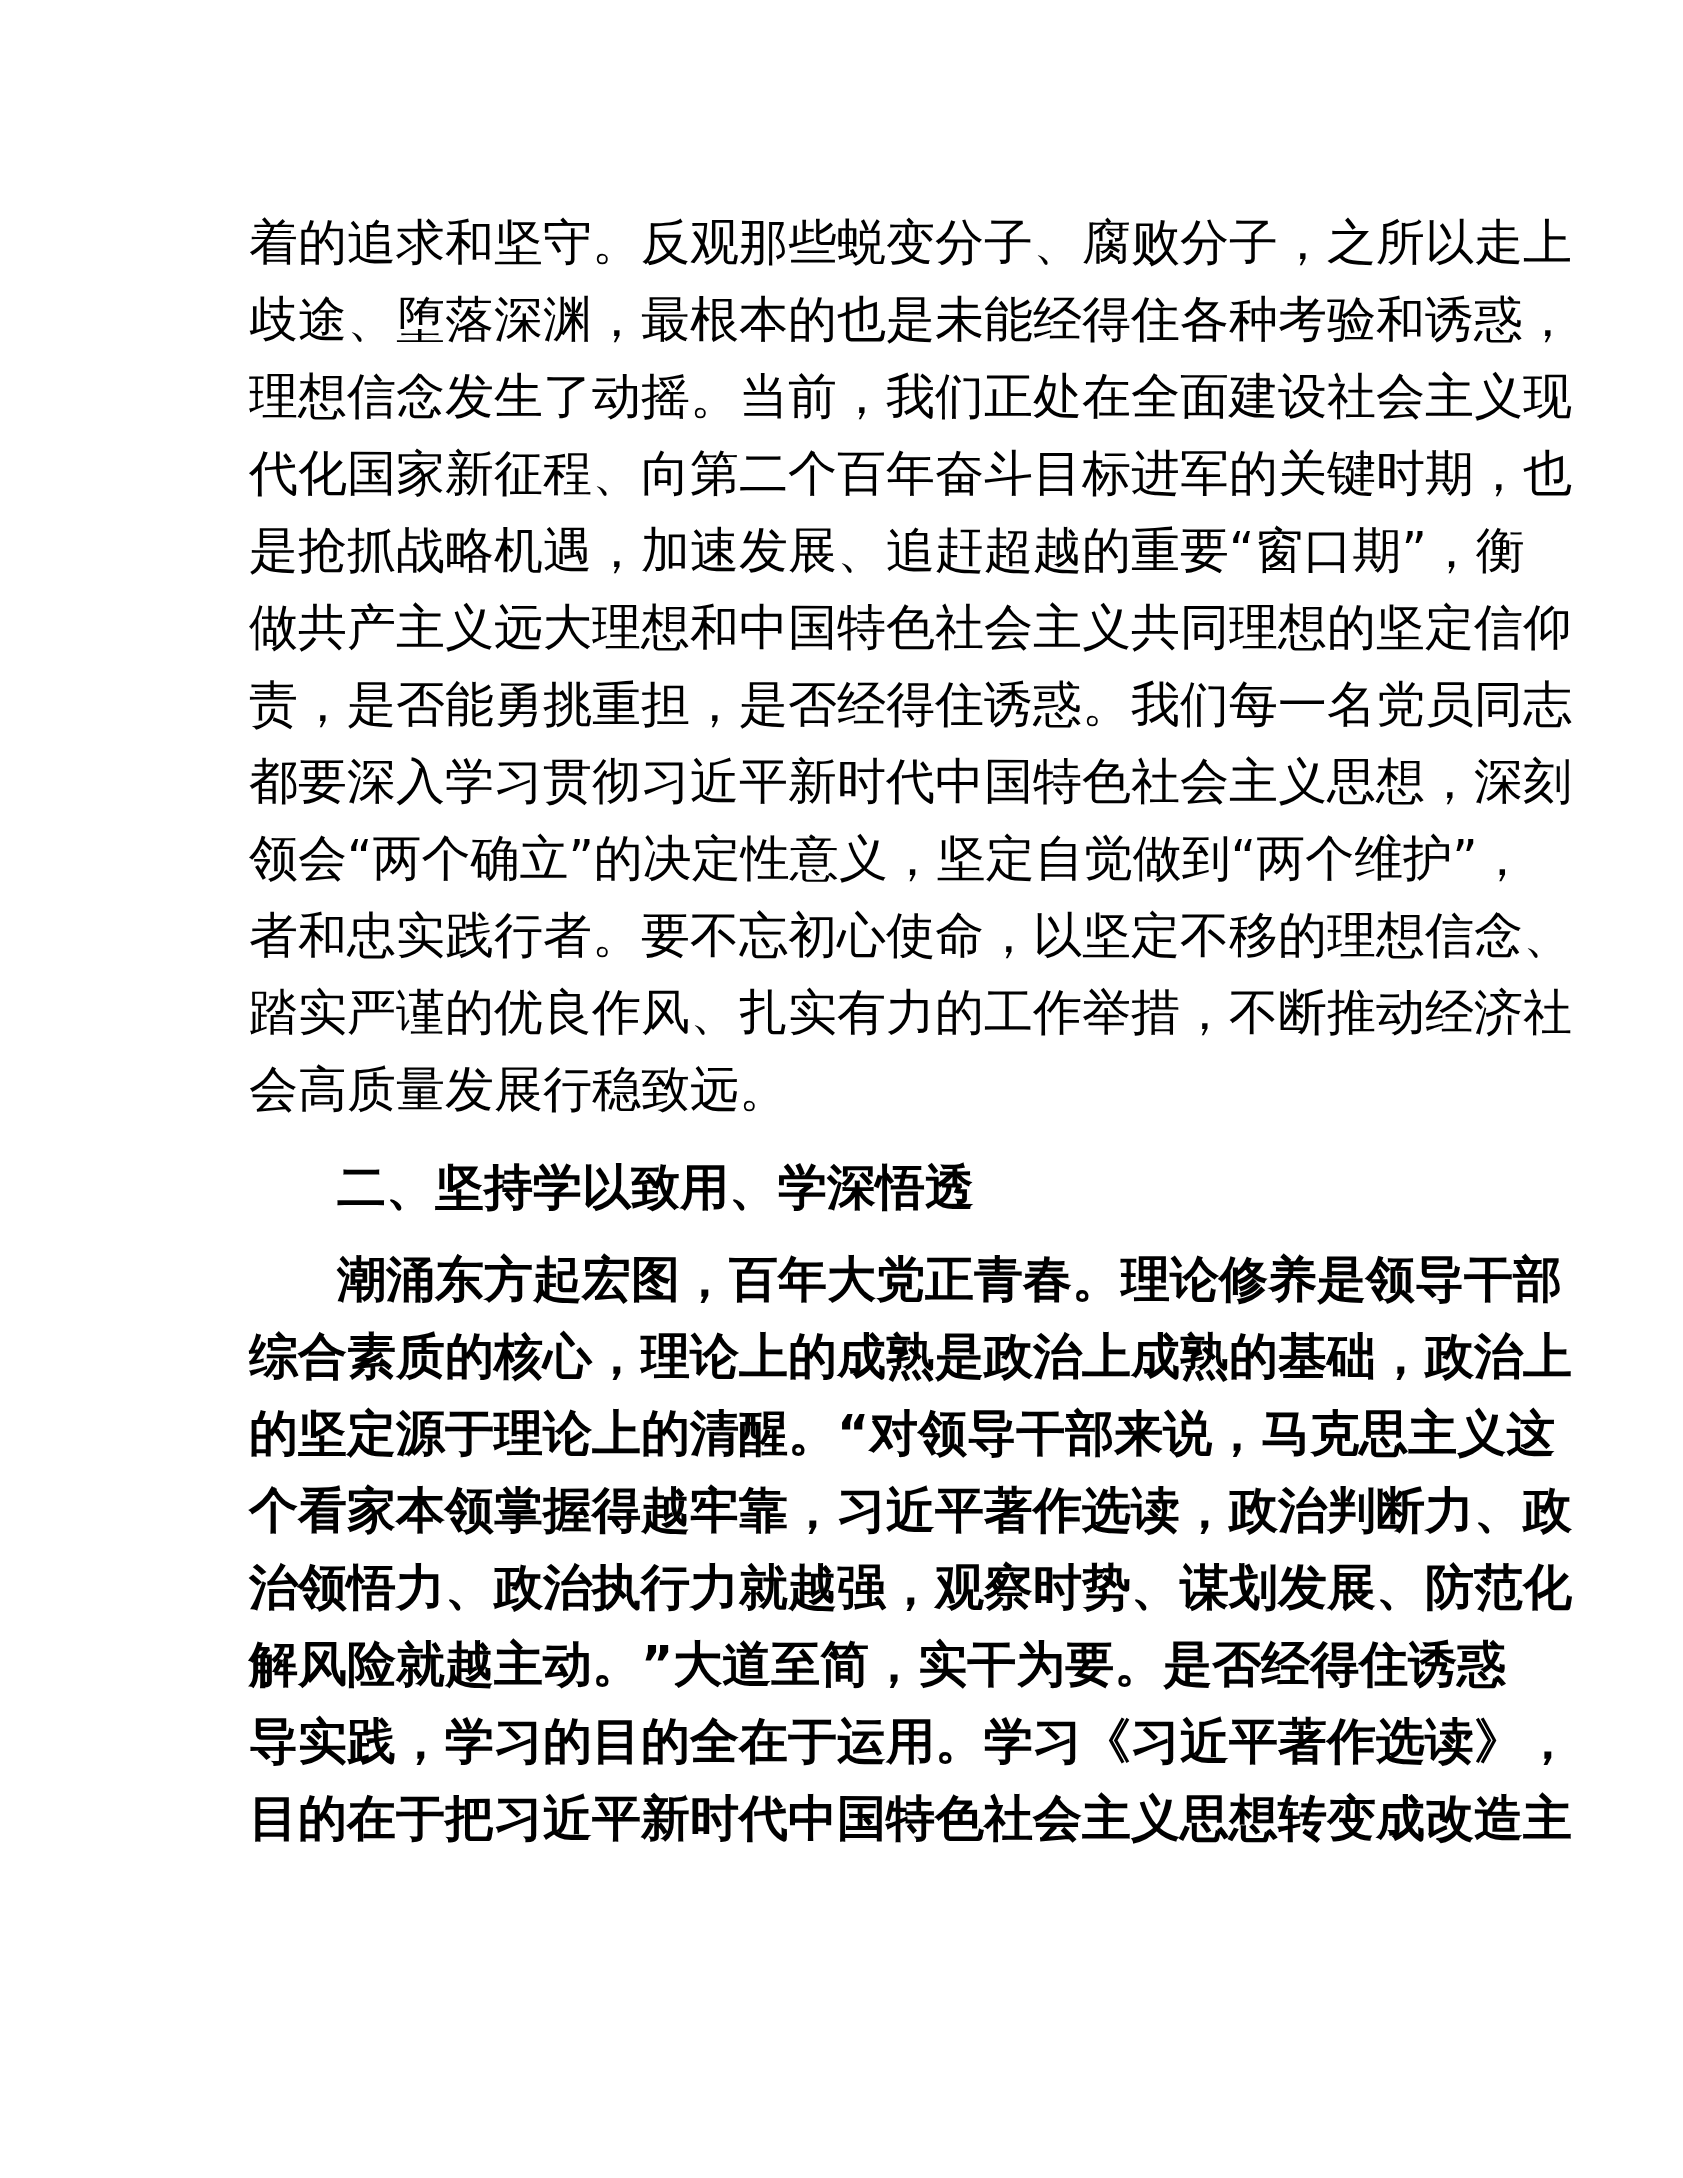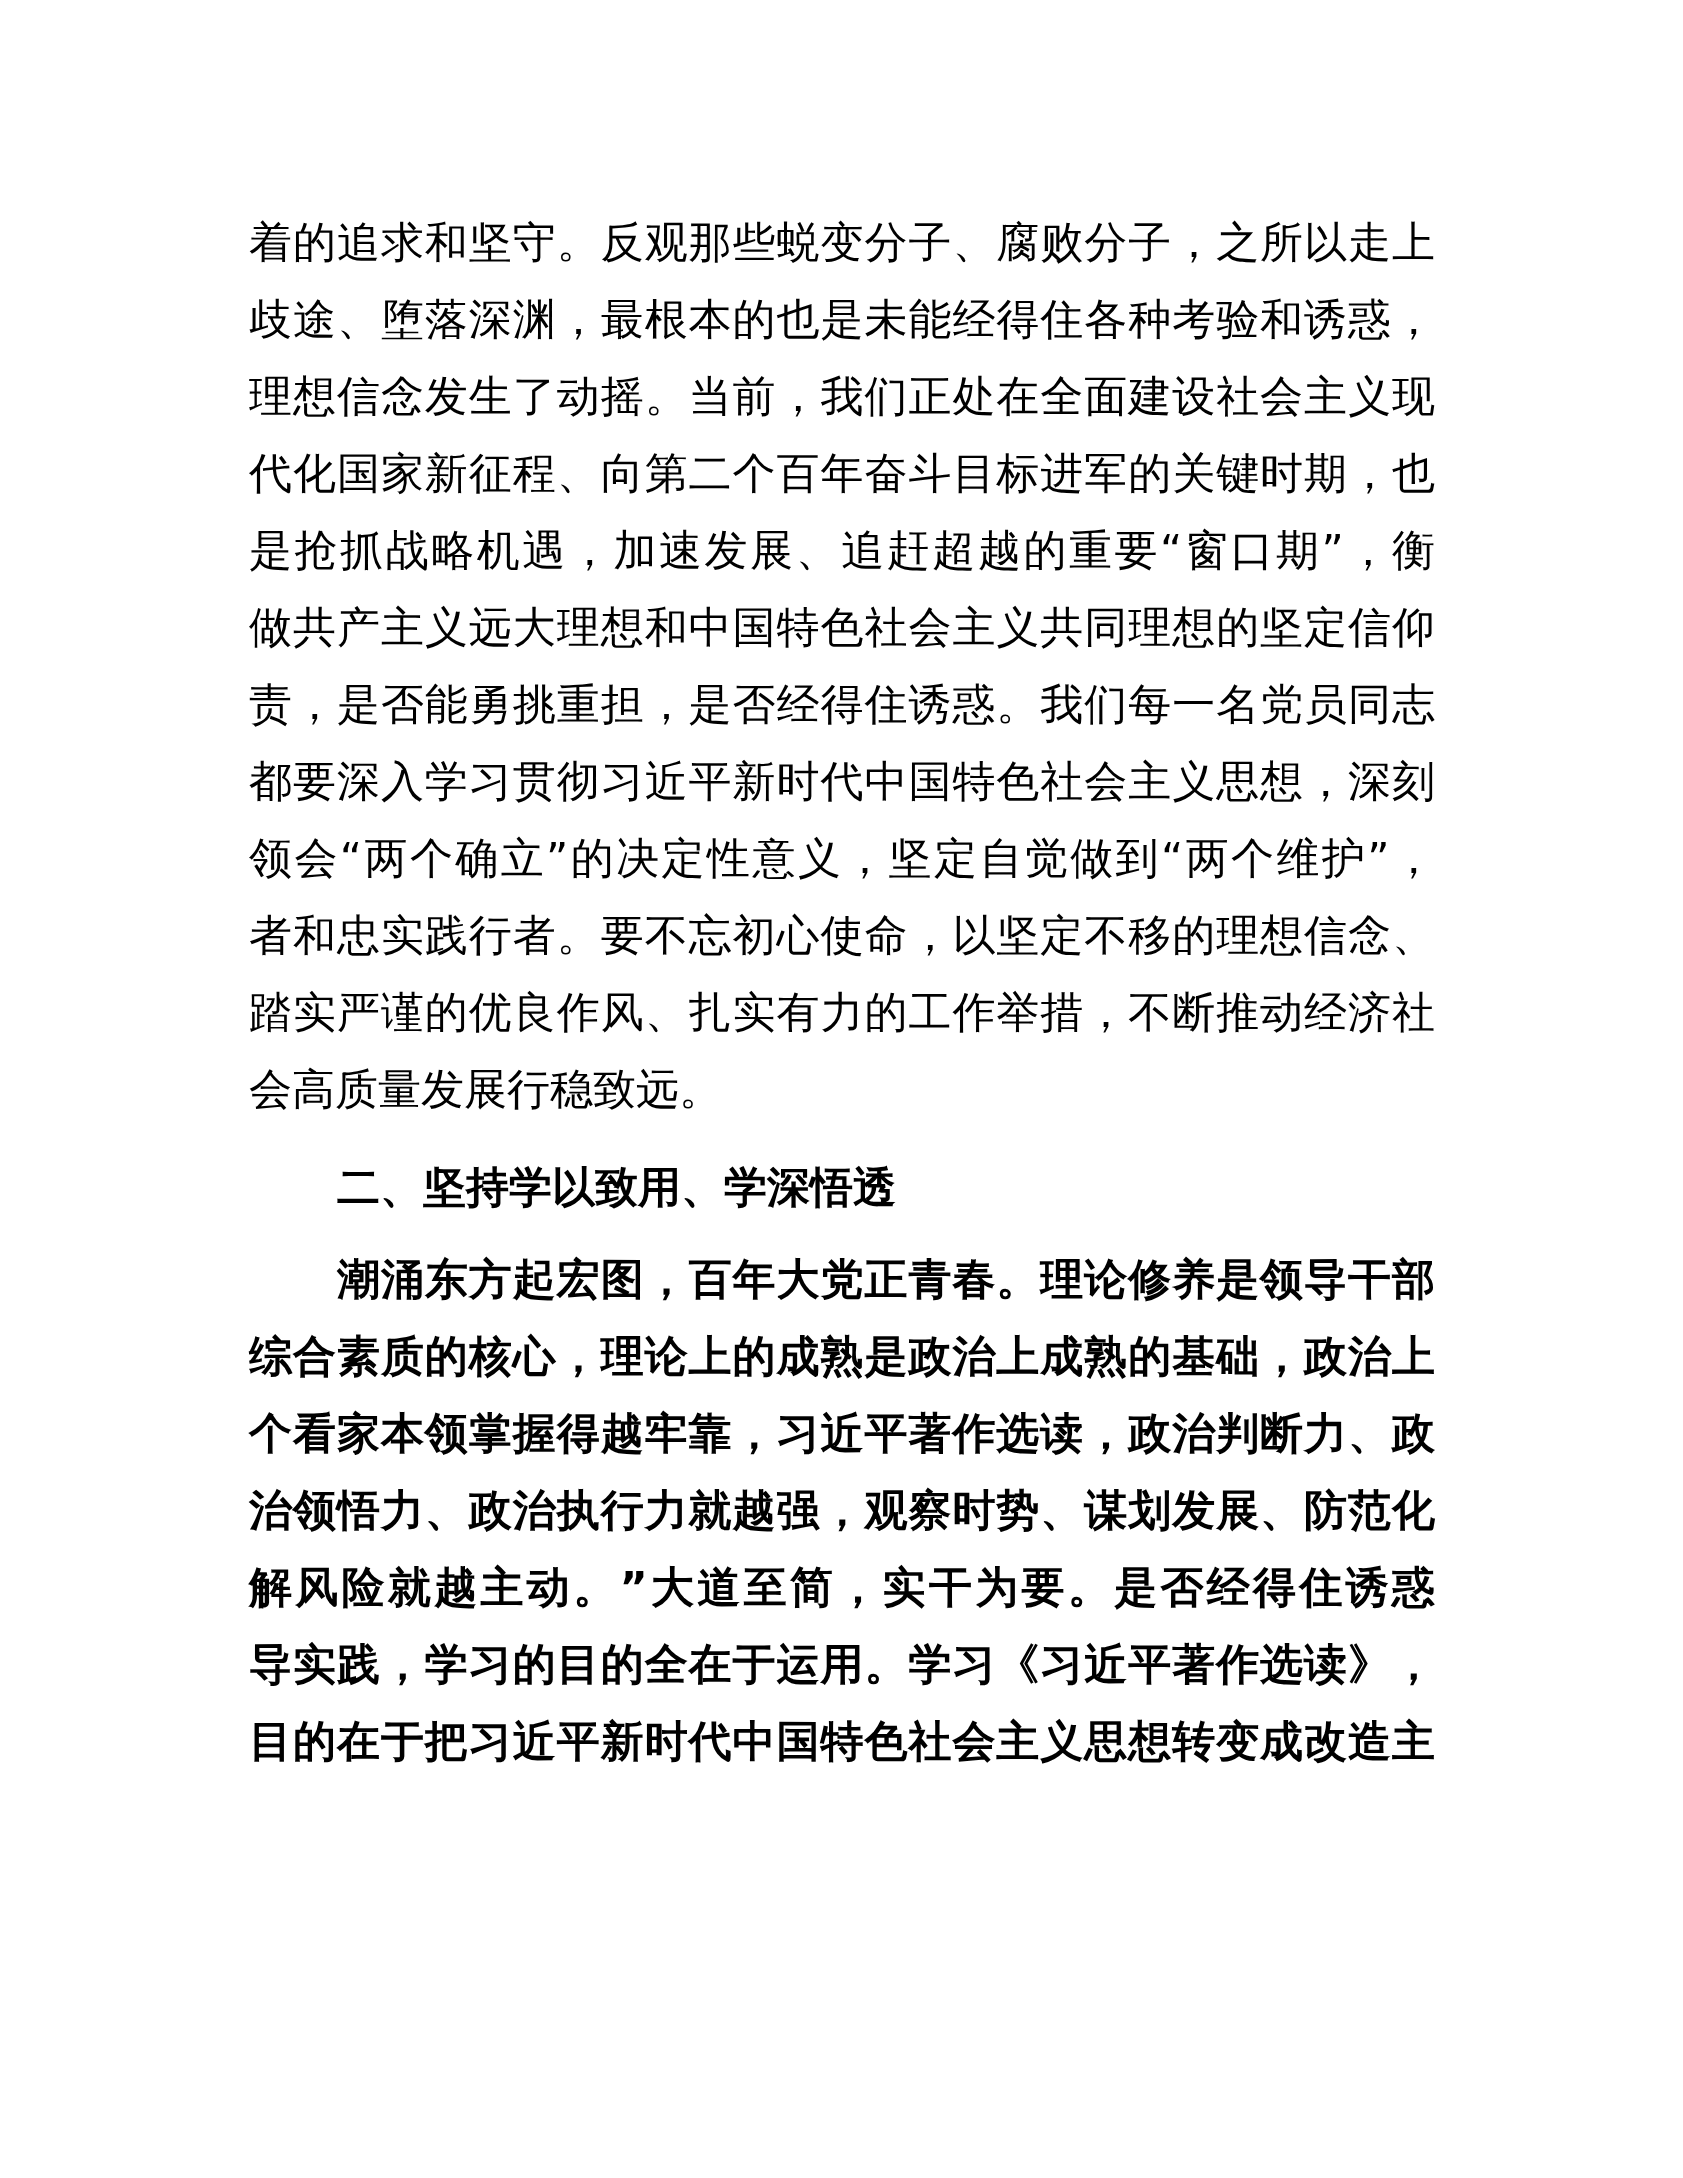--- a/index.html
+++ b/index.html
@@ -21,21 +21,21 @@
     top: 204px;
     width: 1186px;
   }
   .para {
     margin: 0;
   }
   .line {
     display: block;
     height: 77px;
     line-height: 77px;
-    font-size: 43px;
+    font-size: 49px;
     white-space: nowrap;
     text-align: justify;
     text-align-last: justify;
     overflow: visible;
   }
   .line.last {
     text-align-last: left;
   }
   .line.indent {
     padding-left: 88px;
@@ -72,20 +72,21 @@
     <span class="line last">会高质量发展行稳致远。</span>
   </div>
 
   <div class="heading">
     <span class="line indent">二、坚持学以致用、学深悟透</span>
   </div>
 
   <div class="para para2">
     <span class="line indent">潮涌东方起宏图，百年大党正青春。理论修养是领导干部</span>
     <span class="line">综合素质的核心，理论上的成熟是政治上成熟的基础，政治上</span>
+    <span class="line">的坚定源于理论上的清醒。“对领导干部来说，马克思主义这</span>
     <span class="line">个看家本领掌握得越牢靠，习近平著作选读，政治判断力、政</span>
     <span class="line">治领悟力、政治执行力就越强，观察时势、谋划发展、防范化</span>
     <span class="line">解风险就越主动。”大道至简，实干为要。是否经得住诱惑</span>
     <span class="line">导实践，学习的目的全在于运用。学习《习近平著作选读》，</span>
     <span class="line">目的在于把习近平新时代中国特色社会主义思想转变成改造主</span>
   </div>
 
 </div>
 
 

